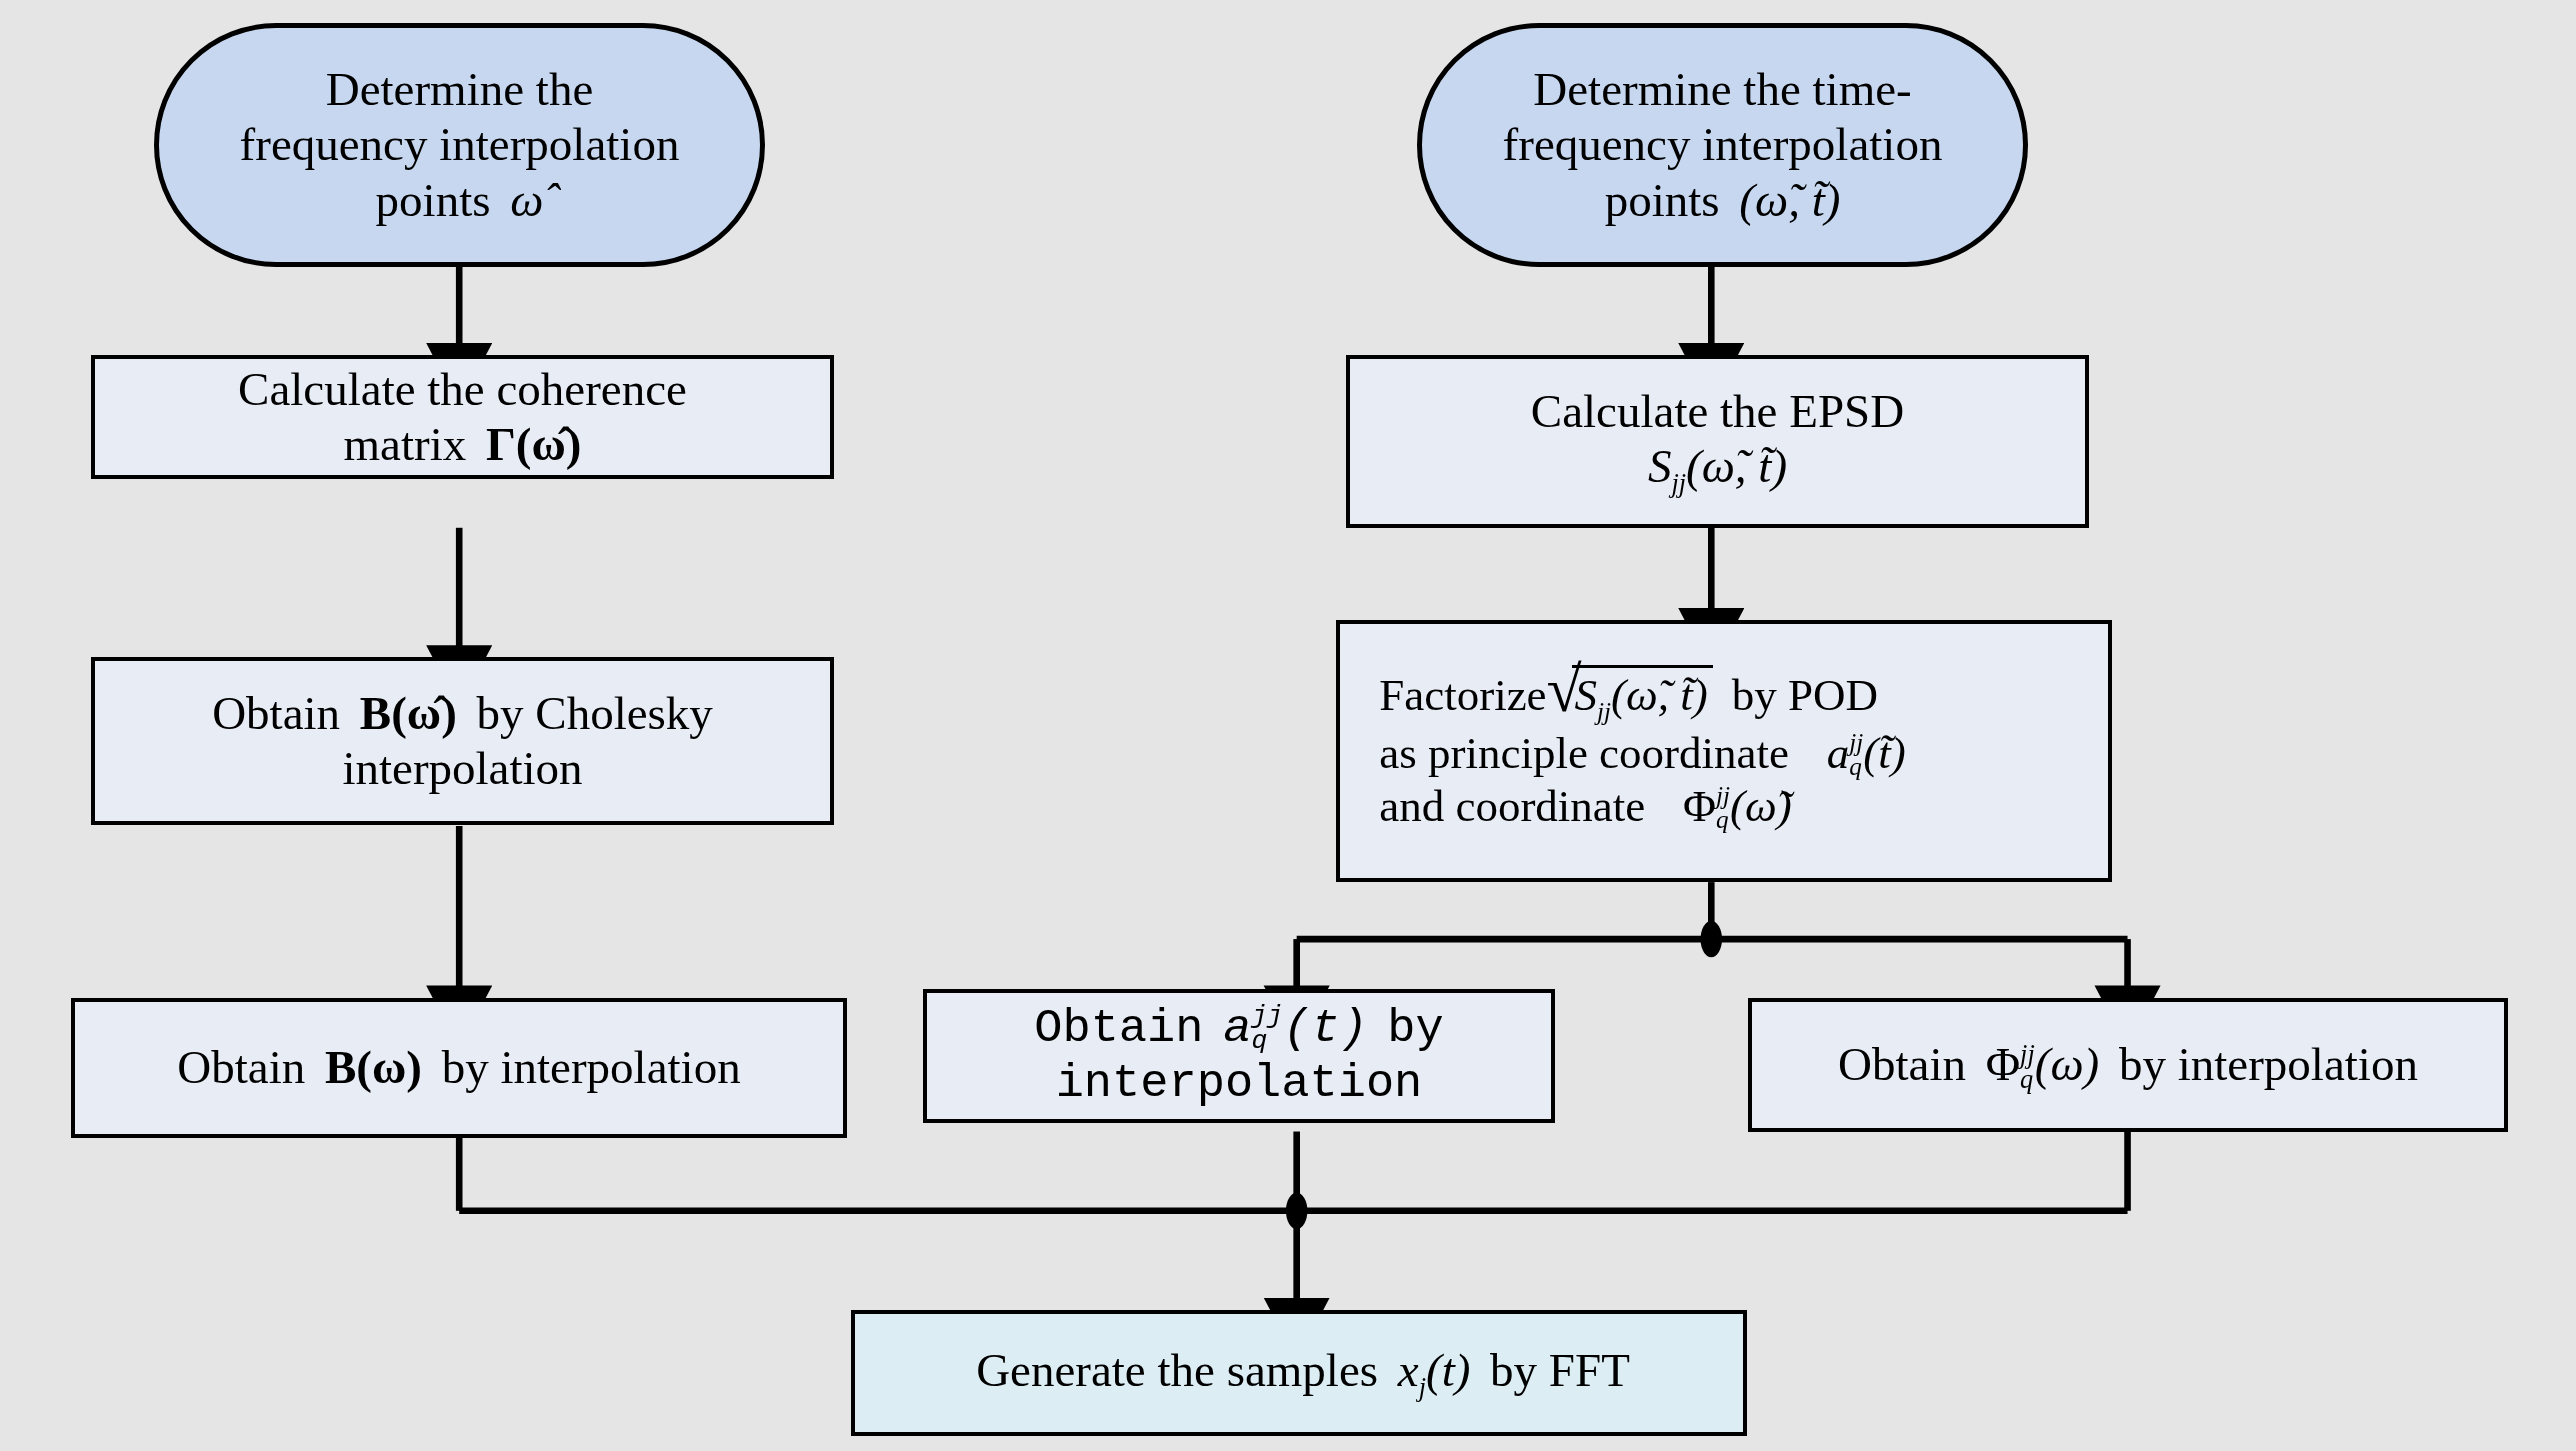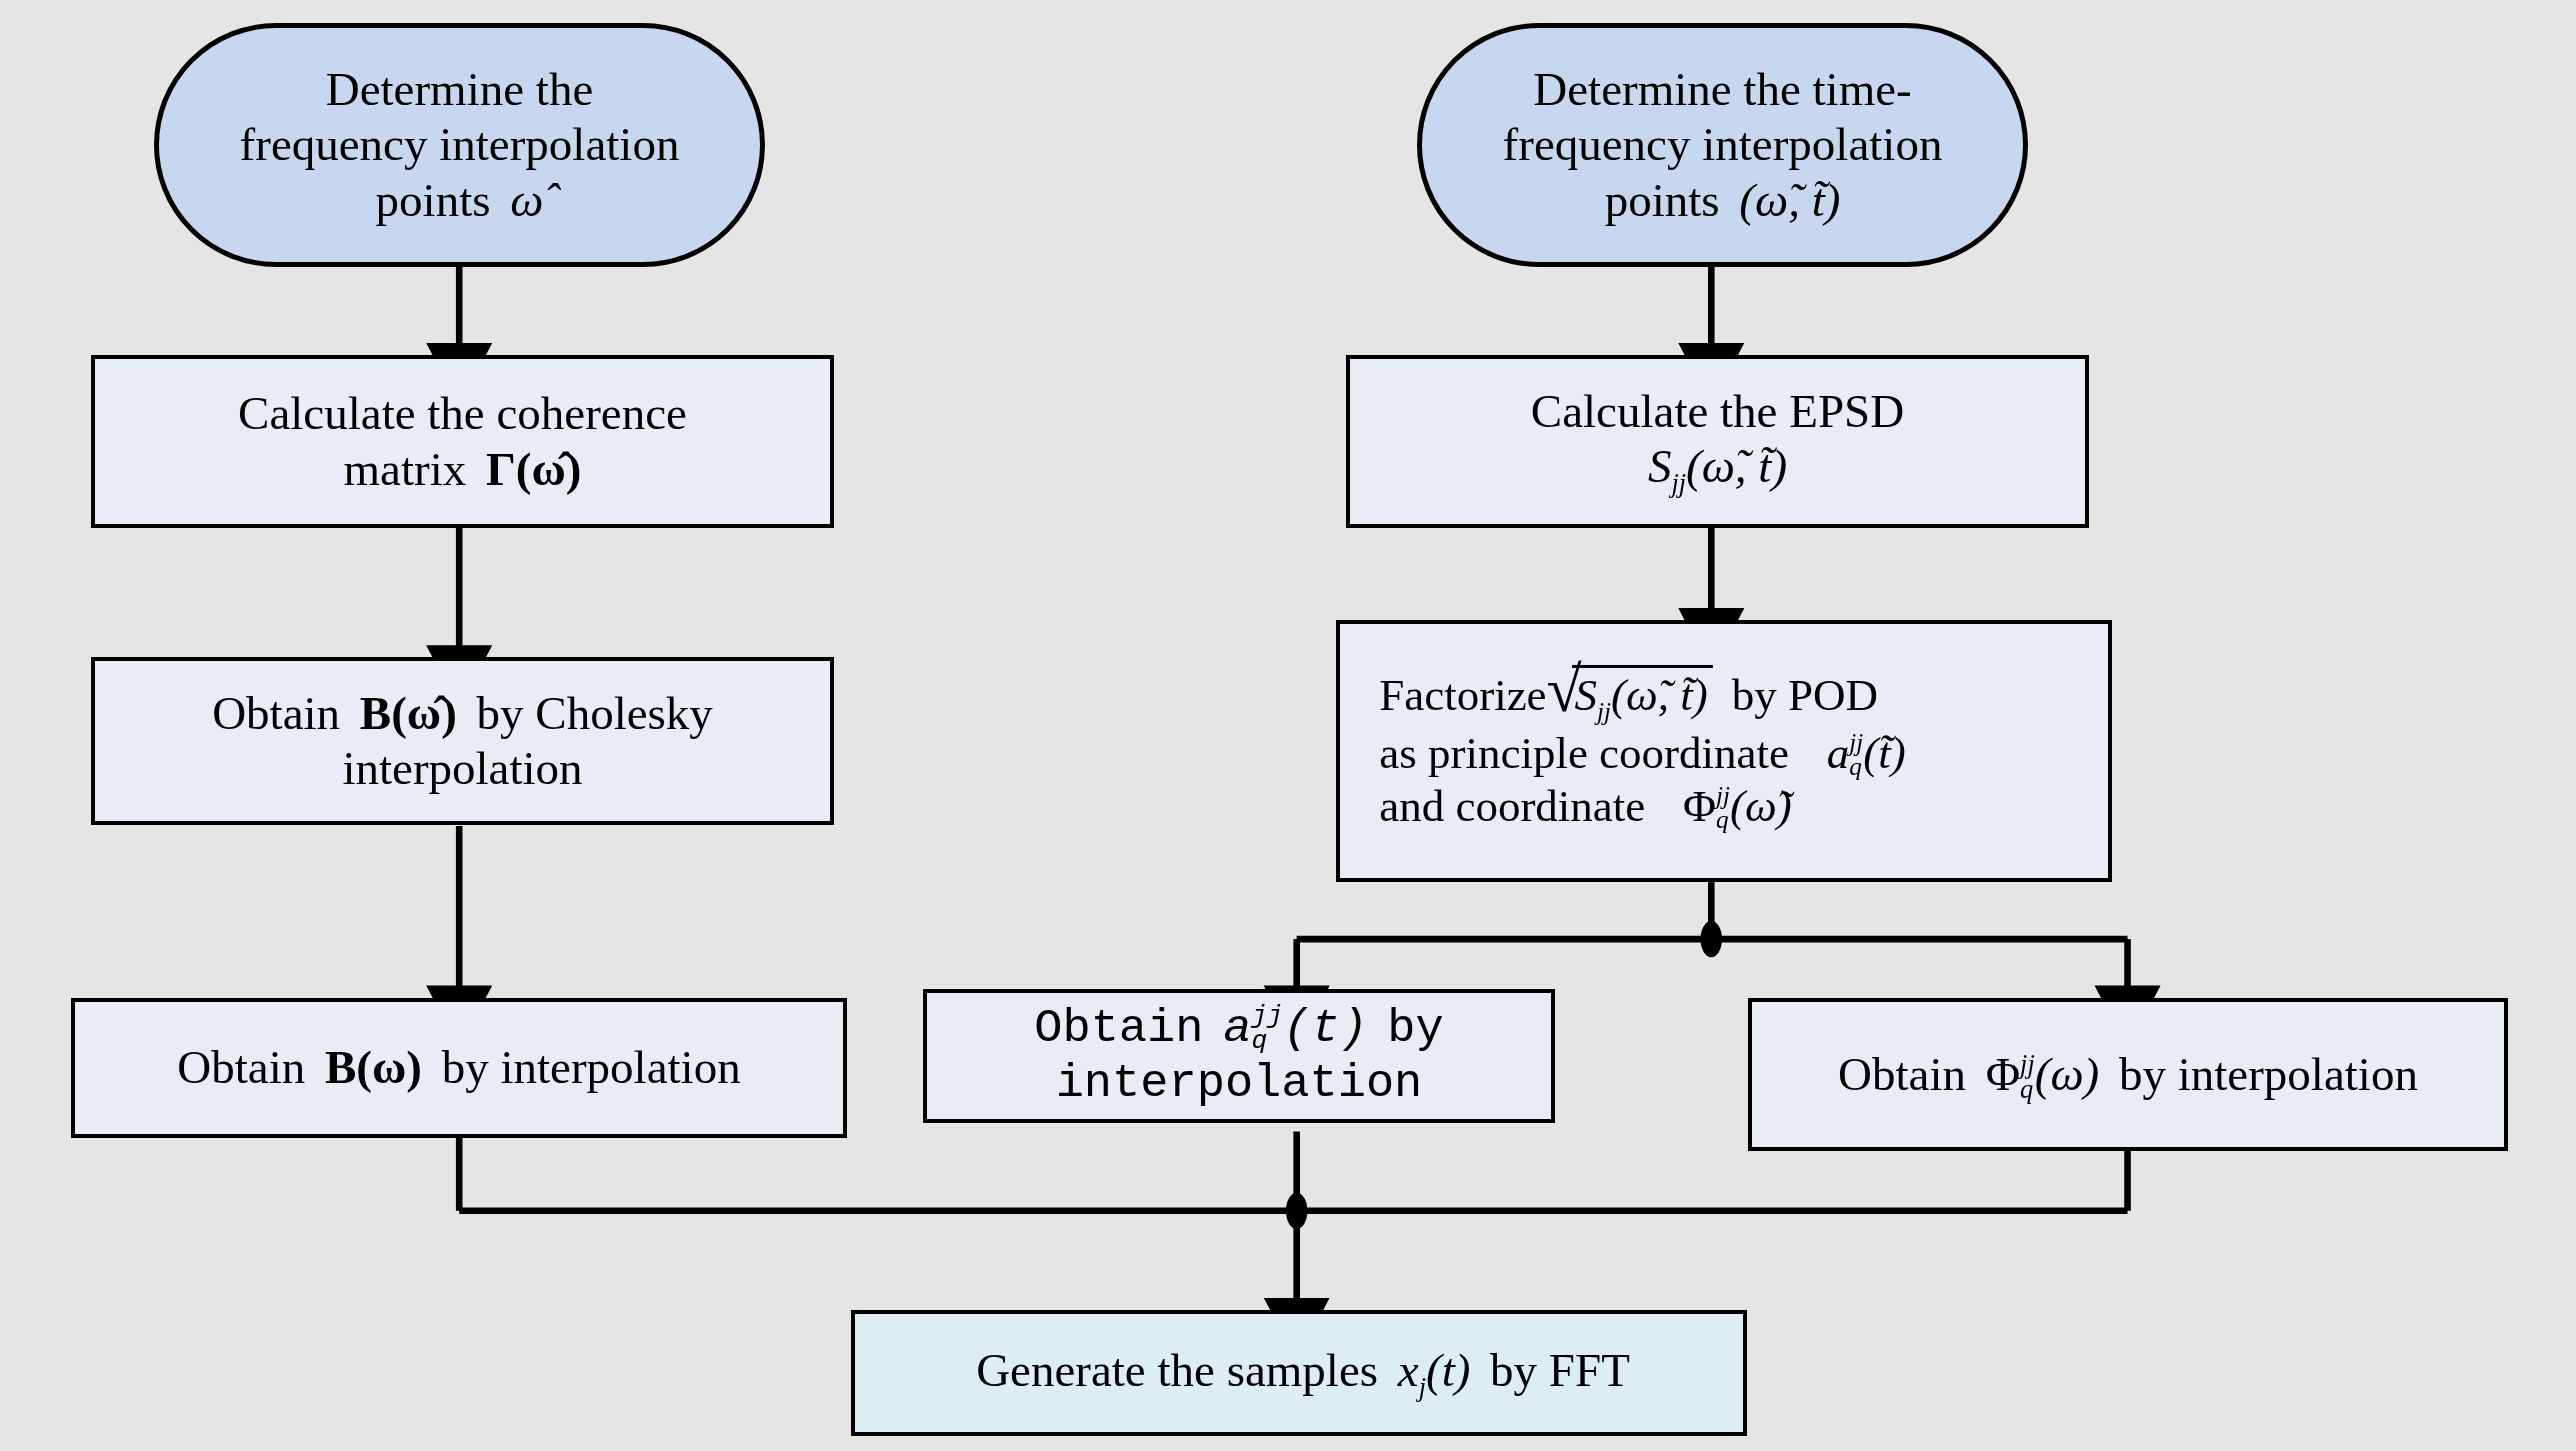--- a/index.html
+++ b/index.html
@@ -85,21 +85,21 @@
   </div>
 
   <div class="node term fs-term" style="left:1417px;top:23px;width:611px;height:244px;">
     <span class="txt">
       <span>Determine the time-</span><br>
       <span>frequency interpolation</span><br>
       <span>points</span><span class="gap"></span><i class="m">(ω̃, t̃)</i>
     </span>
   </div>
 
-  <div class="node proc fs-proc" style="left:91px;top:355px;width:743px;height:173px;">
+  <div class="node proc fs-proc" style="left:91px;top:355px;width:743px;height:124px;">
     <span class="txt">
       <span>Calculate the coherence</span><br>
       <span>matrix</span><span class="gap"></span><b class="m" style="font-style:normal">Γ(ω̂)</b>
     </span>
   </div>
 
   <div class="node proc fs-proc" style="left:1346px;top:355px;width:743px;height:173px;text-align:center;">
     <span class="txt">
       <span>Calculate the EPSD</span><br>
       <i class="m">S</i><sub class="sb">jj</sub><i class="m">(ω̃, t̃)</i>
@@ -133,21 +133,21 @@
       <span>Obtain</span><span class="gap"></span><b class="m">B(ω)</b><span class="gap"></span><span>by interpolation</span>
     </span>
   </div>
 
   <div class="node proc fs-proc" style="left:923px;top:989px;width:632px;height:134px;font-family:Liberation Mono, monospace;">
     <span class="txt">
       <span>Obtain</span><span class="gap"></span><i class="m">a</i><span class="supsub"><span>jj</span><span>q</span></span><i class="m">(t)</i><span class="gap"></span><span>by interpolation</span>
     </span>
   </div>
 
-  <div class="node proc fs-proc" style="left:1748px;top:998px;width:760px;height:153px;">
+  <div class="node proc fs-proc" style="left:1748px;top:998px;width:760px;height:134px;">
     <span class="txt">
       <span>Obtain</span><span class="gap"></span><span class="bigop">Φ</span><span class="supsub"><span>jj</span><span>q</span></span><i class="m">(ω)</i><span class="gap"></span><span>by interpolation</span>
     </span>
   </div>
 
   <div class="node final fs-final" style="left:851px;top:1310px;width:896px;height:126px;padding-left:8px;">
     <span class="txt">
       <span>Generate the samples</span><span class="gap"></span><i class="m">x</i><sub class="sb">j</sub><i class="m">(t)</i><span class="gap"></span><span>by FFT</span>
     </span>
   </div>

